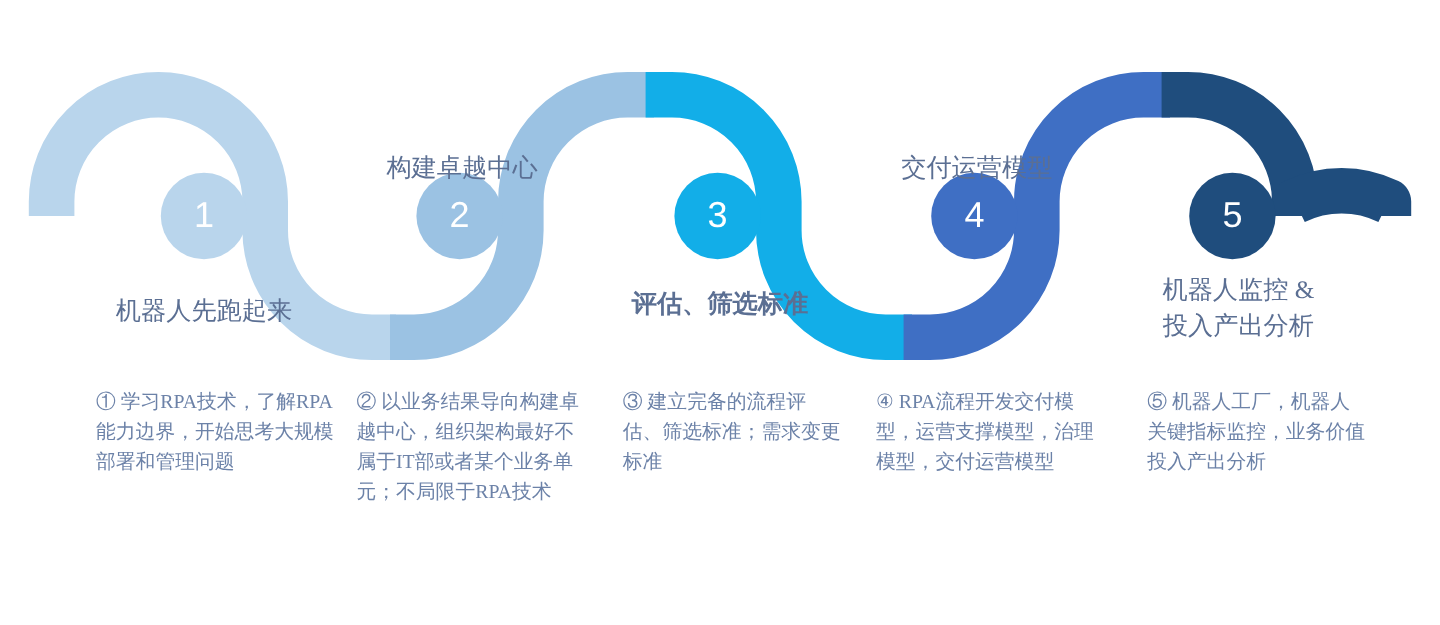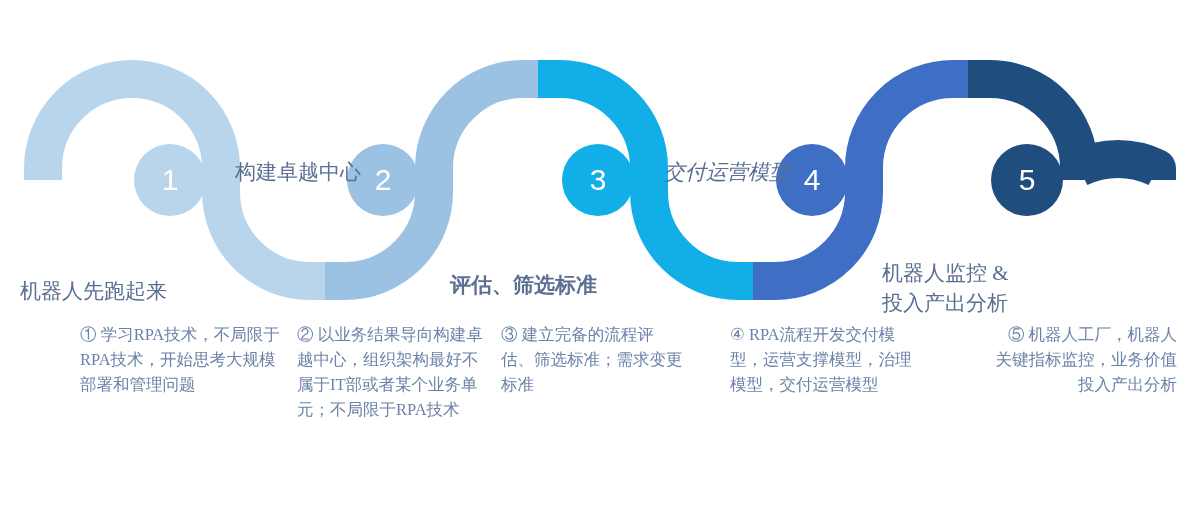--- a/index.html
+++ b/index.html
@@ -39,23 +39,22 @@
     font-family: "Liberation Sans", "DejaVu Sans", sans-serif;
     font-weight: 400;
     line-height: 1;
   }
   .step-title {
     position: absolute;
     color: #5b6f93;
     font-size: 21px;
     line-height: 30px;
     white-space: pre;
-    text-align: left;
+    text-align: center;
     font-family: "Liberation Serif", "DejaVu Serif", serif;
-    margin-top: 32px;
   }
   .step-detail {
     position: absolute;
     color: #6c82a8;
     font-size: 16.5px;
     line-height: 25px;
     font-family: "Liberation Serif", "DejaVu Serif", serif;
   }
 </style>
 </head>
@@ -92,25 +91,25 @@
         <span>4</span>
       </div>
       <div class="step-circle" style="left: 991px; top: 144px; background: rgb(31, 77, 125);">
         <span>5</span>
       </div>
     </div>
   <div id="titles-layer">
       <div class="step-title" style="left: 20px; top: 244px; width: 300px;">机器人先跑起来</div>
       <div class="step-title" style="left: 235px; top: 125px; width: 300px;">构建卓越中心</div>
       <div class="step-title" style="left: 450px; top: 238px; width: 300px; font-weight: bold;">评估、筛选标准</div>
-      <div class="step-title" style="left: 664px; top: 125px; width: 300px; font-style: italic;">交付运营模型</div>
+      <div class="step-title" style="left: 664px; top: 125px; width: 300px;">交付运营模型</div>
       <div class="step-title" style="left: 882px; top: 226px; width: 300px;">机器人监控 &amp;
 投入产出分析</div>
     </div>
   <div id="details-layer">
-      <div class="step-detail" style="left: 80px; top: 322px; width: 205px;">① 学习RPA技术，不局限于RPA技术，开始思考大规模部署和管理问题</div>
+      <div class="step-detail" style="left: 80px; top: 322px; width: 205px;">① 学习RPA技术，了解RPA能力边界，开始思考大规模部署和管理问题</div>
       <div class="step-detail" style="left: 297px; top: 322px; width: 188px;">② 以业务结果导向构建卓越中心，组织架构最好不属于IT部或者某个业务单元；不局限于RPA技术</div>
-      <div class="step-detail" style="left: 501px; top: 322px; width: 185px;">③ 建立完备的流程评估、筛选标准；需求变更标准</div>
+      <div class="step-detail" style="left: 519px; top: 322px; width: 185px;">③ 建立完备的流程评估、筛选标准；需求变更标准</div>
       <div class="step-detail" style="left: 730px; top: 322px; width: 190px;">④ RPA流程开发交付模型，运营支撑模型，治理模型，交付运营模型</div>
-      <div class="step-detail" style="left: 992px; top: 322px; width: 185px; text-align: right;">⑤ 机器人工厂，机器人关键指标监控，业务价值投入产出分析</div>
+      <div class="step-detail" style="left: 956px; top: 322px; width: 185px;">⑤ 机器人工厂，机器人关键指标监控，业务价值投入产出分析</div>
     </div>
 
 </div>
 
 </body></html>

